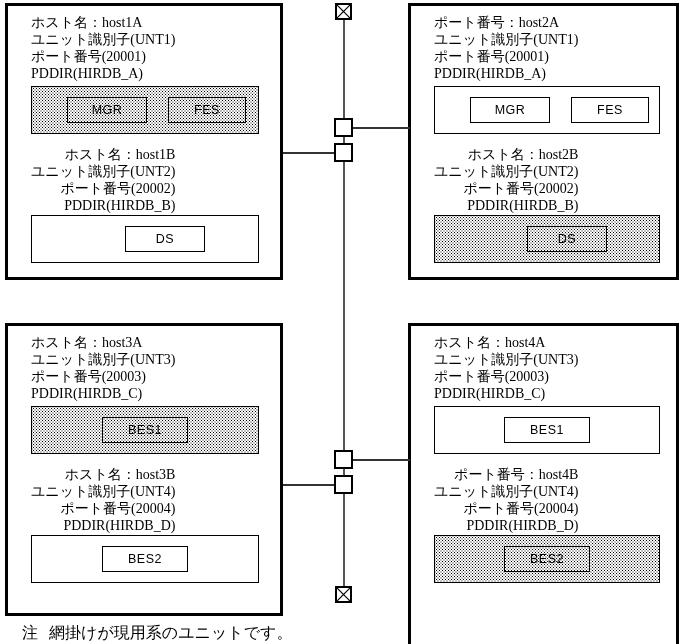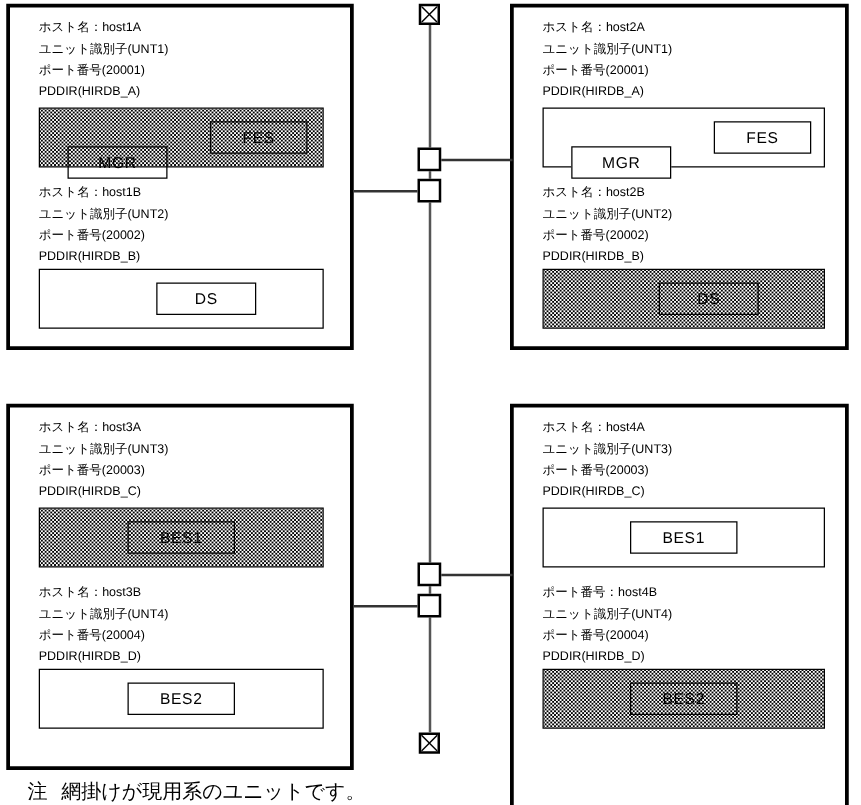--- a/index.html
+++ b/index.html
@@ -23,29 +23,29 @@
   }
   #group-1{left:5px;  top:3px;   width:278px;height:277px;}
   #group-2{left:408px;top:3px;   width:271px;height:277px;}
   #group-3{left:5px;  top:323px; width:278px;height:293px;}
   #group-4{left:408px;top:323px; width:271px;height:364px;}
 
   
   .unitinfo{
     position:absolute;
     left:23px;
-    font-size:10px;
+    font-size:14px;
     line-height:17px;
     letter-spacing:0px;
     white-space:nowrap;
-    font-family:Liberation Sans, sans-serif;
+    font-family:Liberation Serif, serif;
   }
   .unitinfo div{height:17px;}
   .info-a{top:8px;}
-  .info-b{top:140px;}
+  .info-b{top:140px;text-align:right;}
   #group-3 .info-b,#group-4 .info-b{top:140px;}
 
   
   .unitbox{
     position:absolute;
     left:23px;
     width:228px;
     height:48px;
     border:1px solid #000;
     box-sizing:border-box;
@@ -73,21 +73,21 @@
     font-size:12.5px;
     display:flex;
     align-items:center;
     justify-content:center;
     height:26px;
     top:10px;
     background:transparent;
     letter-spacing:0.5px;
   }
   .chip.solid{background:#fff;}
-  .chip-mgr{left:22px;width:80px;margin-top:20px;}
+  .chip-mgr{left:35px;width:80px;}
   .chip-fes{left:136px;width:78px;}
   .chip-center{left:50%;transform:translateX(-50%);width:80px;margin-left:20px;}
   .chip-wide{left:50%;transform:translateX(-50%);width:86px;}
 
   
   .busline{
     position:absolute;
     left:343px;
     width:2px;
     background:#555;
@@ -163,21 +163,21 @@
     </div>
 
     <div class="unitbox ub-bot">
       <div class="chip solid chip-center">DS</div>
     </div>
   </div>
 
   <div class="hostgroup" id="group-2">
 
     <div class="unitinfo info-a">
-      <div>ホスト名：host2A</div>
+      <div>ポート番号：host2A</div>
       <div>ユニット識別子(UNT1)</div>
       <div>ポート番号(20001)</div>
       <div>PDDIR(HIRDB_A)</div>
     </div>
 
     <div class="unitbox ub-top">
       <div class="chip solid chip-mgr">MGR</div>
       <div class="chip solid chip-fes">FES</div>
     </div>
 

